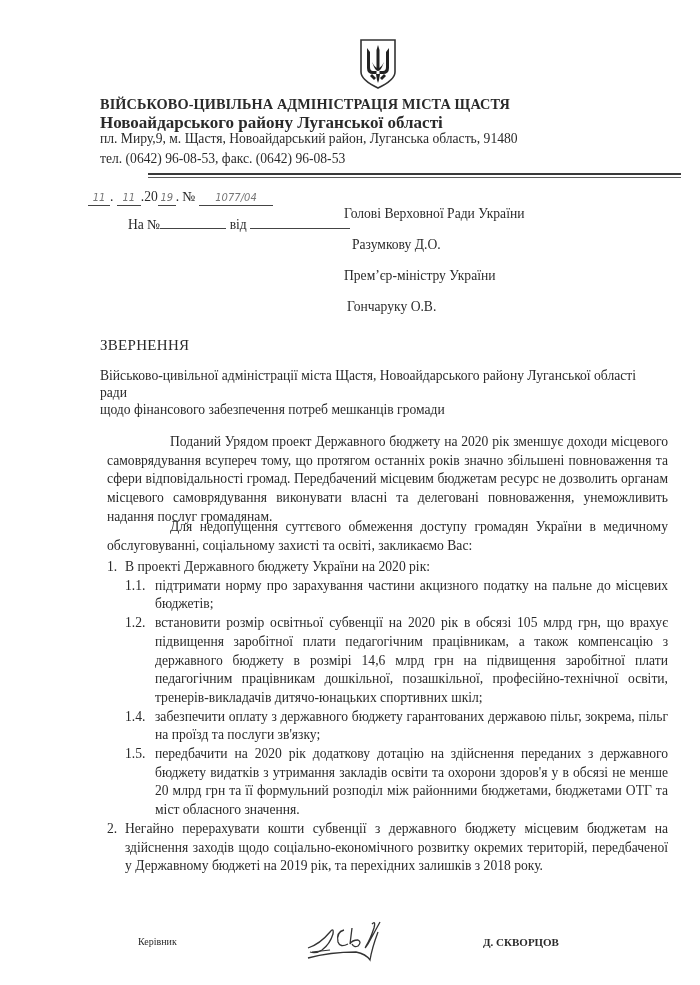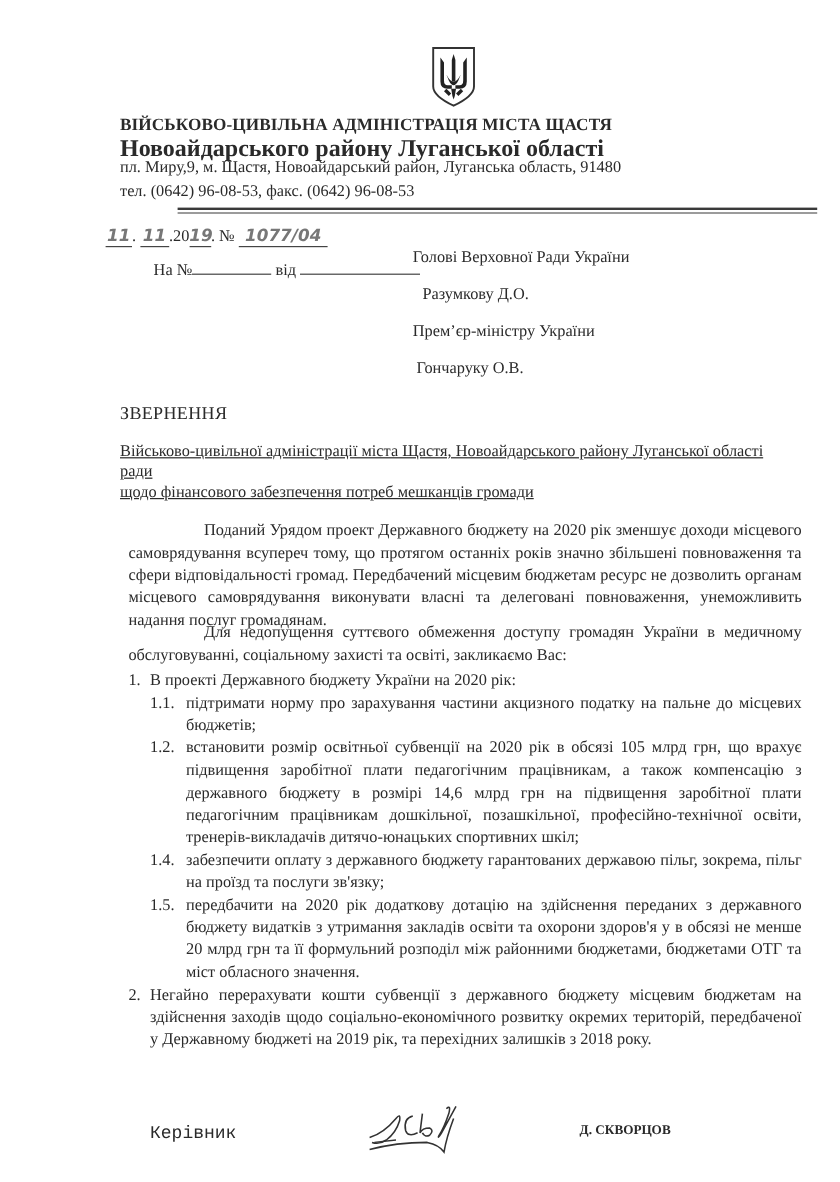--- a/index.html
+++ b/index.html
@@ -4,43 +4,43 @@
 <style>
   html, body { margin:0; padding:0; }
   body {
     width:700px; height:985px; background:#ffffff; position:relative; overflow:hidden;
     font-family:"Liberation Serif", serif; color:#2a2a2a; font-size:13.6px;
   }
   .abs { position:absolute; }
   .center { left:0; width:700px; text-align:left; white-space:nowrap; }
   .coat { left:358px; top:38px; width:40px; height:52px; }
   .org-title { top:96px; font-weight:bold; font-size:14.3px; letter-spacing:0.1px; left:100px; width:600px; }
-  .org-sub { top:113px; font-weight:bold; font-size:20px; left:100px; width:600px; }
+  .org-sub { top:113px; font-weight:bold; font-size:17px; left:100px; width:600px; }
   .org-addr { top:131px; font-size:13.6px; left:100px; width:600px; }
   .org-tel { top:151px; font-size:13.6px; left:100px; width:600px; }
   .rule { left:148px; width:533px; top:173px; height:6px; }
   .rule .l1 { position:absolute; left:0; right:0; top:0; height:2px; background:#3a3a3a; }
   .rule .l2 { position:absolute; left:0; right:0; top:4px; height:1px; background:#5a5a5a; }
-  .hand { font-family:"DejaVu Sans", sans-serif; font-style:italic; color:#777; font-size:14px; font-weight:bold; }
+  .hand { font-family:"DejaVu Sans", sans-serif; font-style:italic; color:#777; font-size:10px; font-weight:normal; }
   .date-line { left:88px; top:189px; white-space:nowrap; }
   .uline { display:inline-block; border-bottom:1px solid #444; text-align:center; line-height:15px; }
   .ref-line { left:88px; top:216px; white-space:nowrap;margin-left:40px; }
   .blank { display:inline-block; border-bottom:1px solid #444; height:12px; vertical-align:baseline; }
   .addressee { white-space:nowrap; }
   .doc-title { top:337px; font-size:15px; letter-spacing:0.3px; left:100px; width:600px; }
-  .subj { left:100px; width:600px; font-size:13.6px;text-decoration:underline; }
+  .subj { left:100px; width:600px; font-size:13.6px; }
   .para { left:107px; width:561px; text-align:justify; line-height:18.7px; text-align-last:left; }
   .para .ind { display:inline-block; width:63px; }
   .list { left:107px; width:561px; line-height:18.7px; }
   .li1 { position:relative; padding-left:18px; text-align:justify; }
   .li1 > .num { position:absolute; left:0; top:0; }
   .li2 { position:relative; padding-left:48px; text-align:justify; }
   .li2 > .num { position:absolute; left:18px; top:0; }
   .jl { text-align-last:left; }
-  .sign-label { left:125px; top:936px; font-size:15px;font-family:Liberation Mono, monospace; }
+  .sign-label { left:138px; top:936px; font-size:10px; }
   .sign-name { left:483px; top:936px; font-size:11px; font-weight:bold; }
   .signature { left:300px; top:918px; width:100px; height:48px; }
 </style>
 </head>
 <body>
 
 <div class="abs coat">
   <svg width="40" height="52" viewBox="0 0 40 52">
     <path d="M3 2 H37 V34 Q37 42 20 50 Q3 42 3 34 Z" fill="#fff" stroke="#333" stroke-width="1.6"></path>
     <path d="M20 7 L21.5 12 V30 H18.5 V12 Z" fill="#222"></path>

